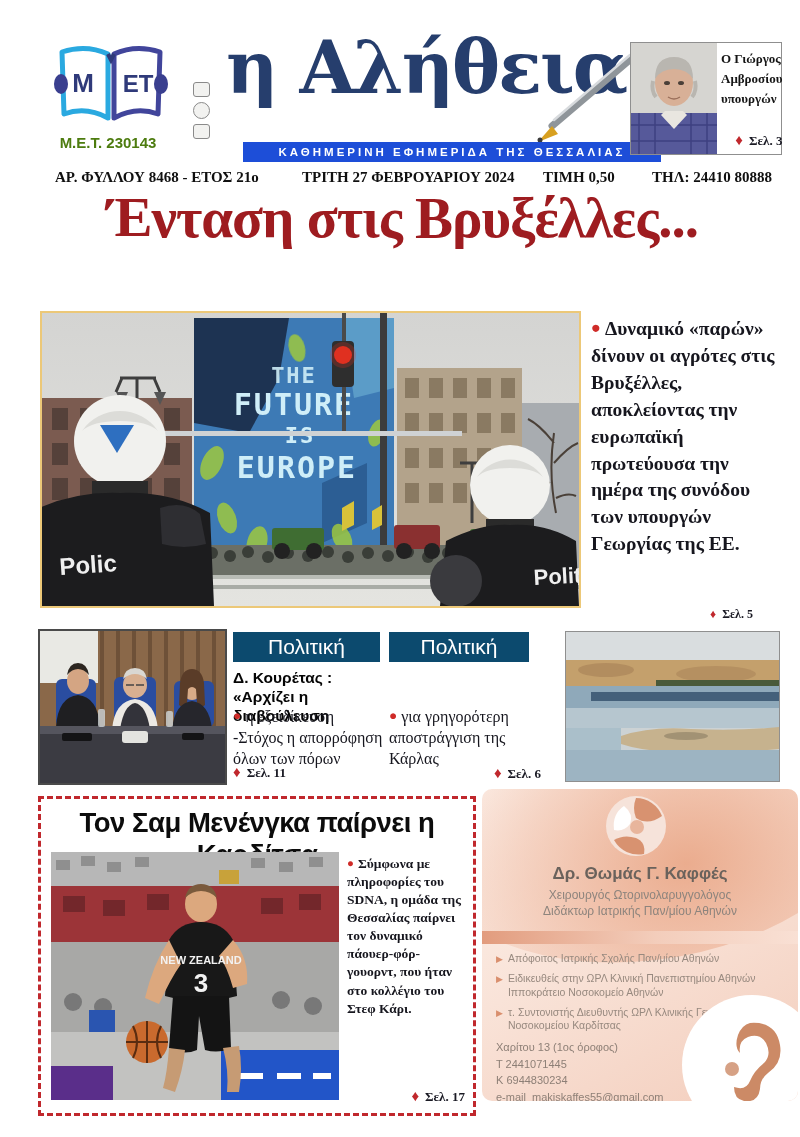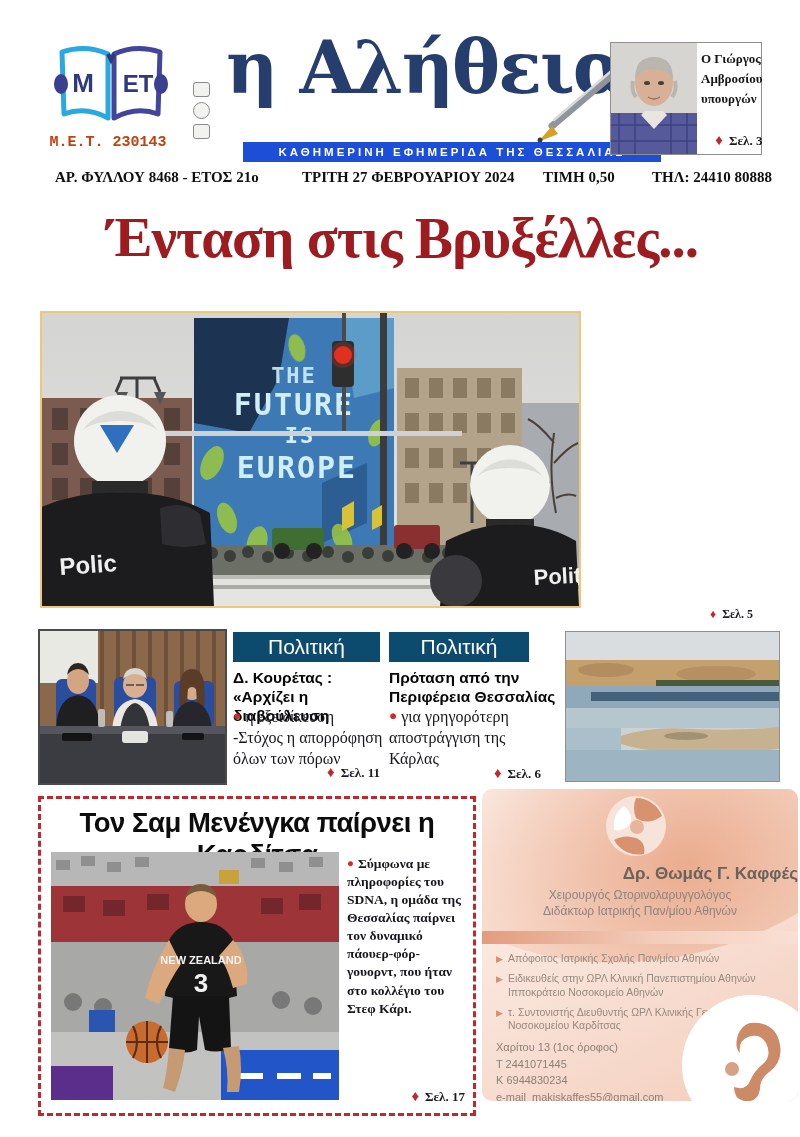--- a/index.html
+++ b/index.html
@@ -2,51 +2,51 @@
 <html><head>
 <meta charset="utf-8">
 <style>
   * { margin:0; padding:0; box-sizing:border-box; }
   body { background:#ffffff; font-family:"Liberation Sans", sans-serif; }
   .page { position:relative; width:800px; height:1137px; margin:0 auto; background:#ffffff; overflow:hidden; }
 
   
   .met-logo { position:absolute; left:52px; top:40px; }
   .met-reg { position:absolute; left:36px; top:134px; width:144px; text-align:center;
-             font-family:Liberation Mono, monospace; font-weight:bold; font-size:15px; color:#c2410c; }
+             font-family:Liberation Sans, sans-serif; font-weight:bold; font-size:15px; color:#4d7c0f; }
   .stamps { position:absolute; left:193px; top:82px; display:flex; flex-direction:column; gap:5px; }
   .stamp { width:17px; height:15px; border:1px solid #8a8a8a; border-radius:3px; background:#f2f2f0; }
   .stamp.round { border-radius:50%; height:17px; }
 
   .masthead-title { position:absolute; left:226px; top:28px; width:430px;
              font-family:"DejaVu Serif", serif; font-weight:bold; font-size:72px; line-height:1.1;
              color:#263e6d; white-space:nowrap; letter-spacing:-2px; }
   .pen-overlay { position:absolute; left:528px; top:48px; }
   .banner { position:absolute; left:243px; top:142px; width:418px; height:20px; background:#1d4ed8;
             color:#fff; font-weight:bold; font-size:11.5px; letter-spacing:3px;
             display:flex; align-items:center; justify-content:center; }
 
-  .commentator { position:absolute; left:610px; top:42px; width:152px; height:113px;
+  .commentator { position:absolute; left:630px; top:42px; width:152px; height:113px;
                  border:1px solid #8f8f8f; background:#fff; display:flex; }
   .commentator .portrait { width:86px; height:100%; flex:none; }
   .commentator .cbody { flex:1; display:flex; flex-direction:column; padding:6px 4px 5px 4px; }
   .commentator .cline { font-family:"Liberation Serif", serif; font-weight:bold; font-size:13px;
                         color:#151515; line-height:1.55; white-space:nowrap; }
   .commentator .pagemark { margin-top:auto; text-align:right; }
 
   .infobar { position:absolute; left:0; top:169px; width:800px; height:22px;
              font-family:"Liberation Serif", serif; font-weight:bold; font-size:15px; color:#101010; }
   .infobar span { position:absolute; white-space:nowrap; }
   .ib-issue { left:55px; }
   .ib-date  { left:302px; }
   .ib-price { left:543px; }
   .ib-phone { left:652px; }
 
   
-  .headline { position:absolute; left:30px; top:208px; width:745px; text-align:center;
+  .headline { position:absolute; left:30px; top:188px; width:745px; text-align:center;
               font-family:"Liberation Serif", serif; font-weight:bold; font-size:57px;
               letter-spacing:-1px; color:#9e1c20; line-height:1.05; }
   .lead-photo { position:absolute; left:40px; top:311px; width:541px; height:297px;
                 border:2px solid #ecc878; background:#c9c9c7; }
   .lead-summary { position:absolute; left:591px; top:316px; width:192px;
                   font-family:"Liberation Serif", serif; font-weight:bold; font-size:19.5px;
                   line-height:1.38; color:#16161e; }
   .red-bullet { color:#cf2b28; font-size:0.85em; vertical-align:0.12em; padding-right:4px; }
   .pagemark { font-family:"Liberation Serif", serif; font-weight:bold; font-size:13px; color:#1a1a24; white-space:nowrap; }
   .pagemark .diamond { color:#c0282d; font-size:15px; padding-right:6px; }
@@ -60,21 +60,21 @@
                  font-size:21px; font-weight:400; display:flex; align-items:center; justify-content:center; }
   .bar1 { left:233px; top:632px; width:147px; }
   .bar2 { left:389px; top:632px; width:140px; }
   .pol-headline { position:absolute; font-weight:bold; font-size:15.5px; color:#050505; line-height:1.22; }
   .ph1 { left:233px; top:669px; width:152px; }
   .ph2 { left:389px; top:669px; width:170px; }
   .pol-summary { position:absolute; font-family:"Liberation Serif", serif; font-weight:normal;
                  font-size:16px; line-height:1.3; color:#16161e; }
   .ps1 { left:233px; top:707px; width:154px; }
   .ps2 { left:389px; top:707px; width:170px; }
-  .pol-page1 { position:absolute; left:233px; top:763px; width:147px; text-align:right; }
+  .pol-page1 { position:absolute; left:233px; top:763px; width:147px; text-align:left; }
   .pol-page2 { position:absolute; left:389px; top:764px; width:152px; text-align:right; }
   .karla-photo { position:absolute; left:565px; top:631px; width:215px; height:151px;
                  border:1px solid #8f8f8f; background:#b6c6cf; }
 
   
   .sports-box { position:absolute; left:38px; top:796px; width:438px; height:320px;
                 border:3px dashed #c0282d; background:#fff; }
   .sports-headline { position:absolute; left:4px; top:8px; width:424px; text-align:center;
                      font-weight:bold; font-size:27.5px; letter-spacing:-0.5px; color:#0c0c0c; }
   .sports-photo { position:absolute; left:10px; top:53px; width:288px; height:248px; background:#fca5a5; }
@@ -85,21 +85,21 @@
 
   
   .ad { position:absolute; left:482px; top:789px; width:316px; height:312px; border-radius:10px;
         overflow:hidden; background:linear-gradient(150deg,#fdf2ec 0%,#f9e3d8 45%,#f3cdbc 100%); }
   .ad-swoosh { position:absolute; left:-70px; top:-130px; width:480px; height:300px; border-radius:50%;
                background:radial-gradient(ellipse at 55% 70%, rgba(233,166,134,0.9) 0%, rgba(240,191,168,0.55) 45%, rgba(240,191,168,0) 72%);
                transform:rotate(-10deg); }
   .ad-band { position:absolute; left:0; top:142px; width:316px; height:13px;
              background:linear-gradient(90deg,#e29c7e 0%,#f3cdbb 55%,#f9e0d4 100%); }
   .ad-logo { position:absolute; left:122px; top:5px; }
-  .ad-name { position:absolute; left:0; top:75px; width:316px; text-align:right;
+  .ad-name { position:absolute; left:0; top:75px; width:316px; text-align:center;
              font-weight:bold; font-size:17px; color:#6a625c; }
   .ad-title { position:absolute; left:0; width:316px; text-align:center; font-size:12px; color:#8d847d; }
   .ad-t1 { top:99px; } .ad-t2 { top:115px; }
   .ad-bullets { position:absolute; left:14px; top:163px; width:268px; }
   .ad-bullet { display:flex; gap:5px; font-size:10.5px; line-height:1.3; color:#97897f; margin-bottom:6px; }
   .ad-bullet .mk { color:#d98f6e; font-size:9px; line-height:1.6; flex:none; }
   .ad-contact { position:absolute; left:14px; top:250px; font-size:11px; line-height:1.5; color:#8d7f76; }
   .ad-ear { position:absolute; right:-24px; bottom:-34px; width:140px; height:140px; border-radius:50%;
             background:#ffffff; }
   .ad-ear svg { position:absolute; left:28px; top:22px; }
@@ -307,20 +307,21 @@
 
       <circle cx="468" cy="172" r="40" fill="#f1f1ee"></circle>
       <path d="M435 164 a40 40 0 0 1 66 0 q-9 -9 -33 -9 q-24 0 -33 9" fill="#dcdcd8"></path>
       <rect x="444" y="206" width="48" height="12" fill="#2a2a2a"></rect>
       <path d="M398 293 L404 228 Q440 210 468 212 Q504 210 534 228 L537 293 Z" fill="#1c1c1e"></path>
       <text x="492" y="272" font-family="Liberation Sans, sans-serif" font-size="22" font-weight="bold" fill="#efefef" transform="rotate(-3 492 272)">Politi</text>
       <circle cx="414" cy="268" r="26" fill="#3a3a3e"></circle>
     </svg>
   </div>
 
+  <div class="lead-summary"><span class="red-bullet">●</span><span>Δυναμικό «παρών» δίνουν οι αγρότες στις Βρυξέλλες, αποκλείοντας την ευρωπαϊκή πρωτεύουσα την ημέρα της συνόδου των υπουργών Γεωργίας της ΕΕ.</span></div>
   <div class="lead-page"><span class="pagemark"><span class="diamond">♦</span><span>Σελ. 5</span></span></div>
 
   <div class="conf-photo">
     <svg width="185" height="152" viewBox="0 0 185 152">
       <rect width="185" height="152" fill="#8a6849"></rect>
       <g stroke="#6e5138" stroke-width="4">
         <line x1="30" y1="0" x2="30" y2="95"></line>
           <line x1="46" y1="0" x2="46" y2="95"></line>
           <line x1="62" y1="0" x2="62" y2="95"></line>
           <line x1="78" y1="0" x2="78" y2="95"></line>
@@ -360,21 +361,20 @@
       <rect x="142" y="102" width="22" height="7" rx="2" fill="#141416"></rect>
     </svg>
   </div>
 
   <div class="section-bar bar1">Πολιτική</div>
   <div class="pol-headline ph1">Δ. Κουρέτας : «Αρχίζει η διαβούλευση</div>
   <div class="pol-summary ps1"><span class="red-bullet">●</span><span>η εξειδίκευση -Στόχος η απορρόφηση όλων των πόρων</span></div>
   <div class="pol-page1"><span class="pagemark"><span class="diamond">♦</span><span>Σελ. 11</span></span></div>
 
   <div class="section-bar bar2">Πολιτική</div>
-  <div class="pol-headline ph2">Πρόταση από την Περιφέρεια Θεσσαλίας</div>
   <div class="pol-summary ps2"><span class="red-bullet">●</span><span>για γρηγορότερη αποστράγγιση της Κάρλας</span></div>
   <div class="pol-page2"><span class="pagemark"><span class="diamond">♦</span><span>Σελ. 6</span></span></div>
 
   <div class="karla-photo">
     <svg width="213" height="149" viewBox="0 0 213 149">
       <rect width="213" height="149" fill="#ccd2d4"></rect>
       <rect x="0" y="0" width="213" height="28" fill="#d9dddf"></rect>
       <rect x="0" y="28" width="213" height="26" fill="#c4a06c"></rect>
       <ellipse cx="40" cy="38" rx="28" ry="7" fill="#ab855a" opacity="0.7"></ellipse>
       <ellipse cx="150" cy="42" rx="40" ry="8" fill="#ab855a" opacity="0.6"></ellipse>

